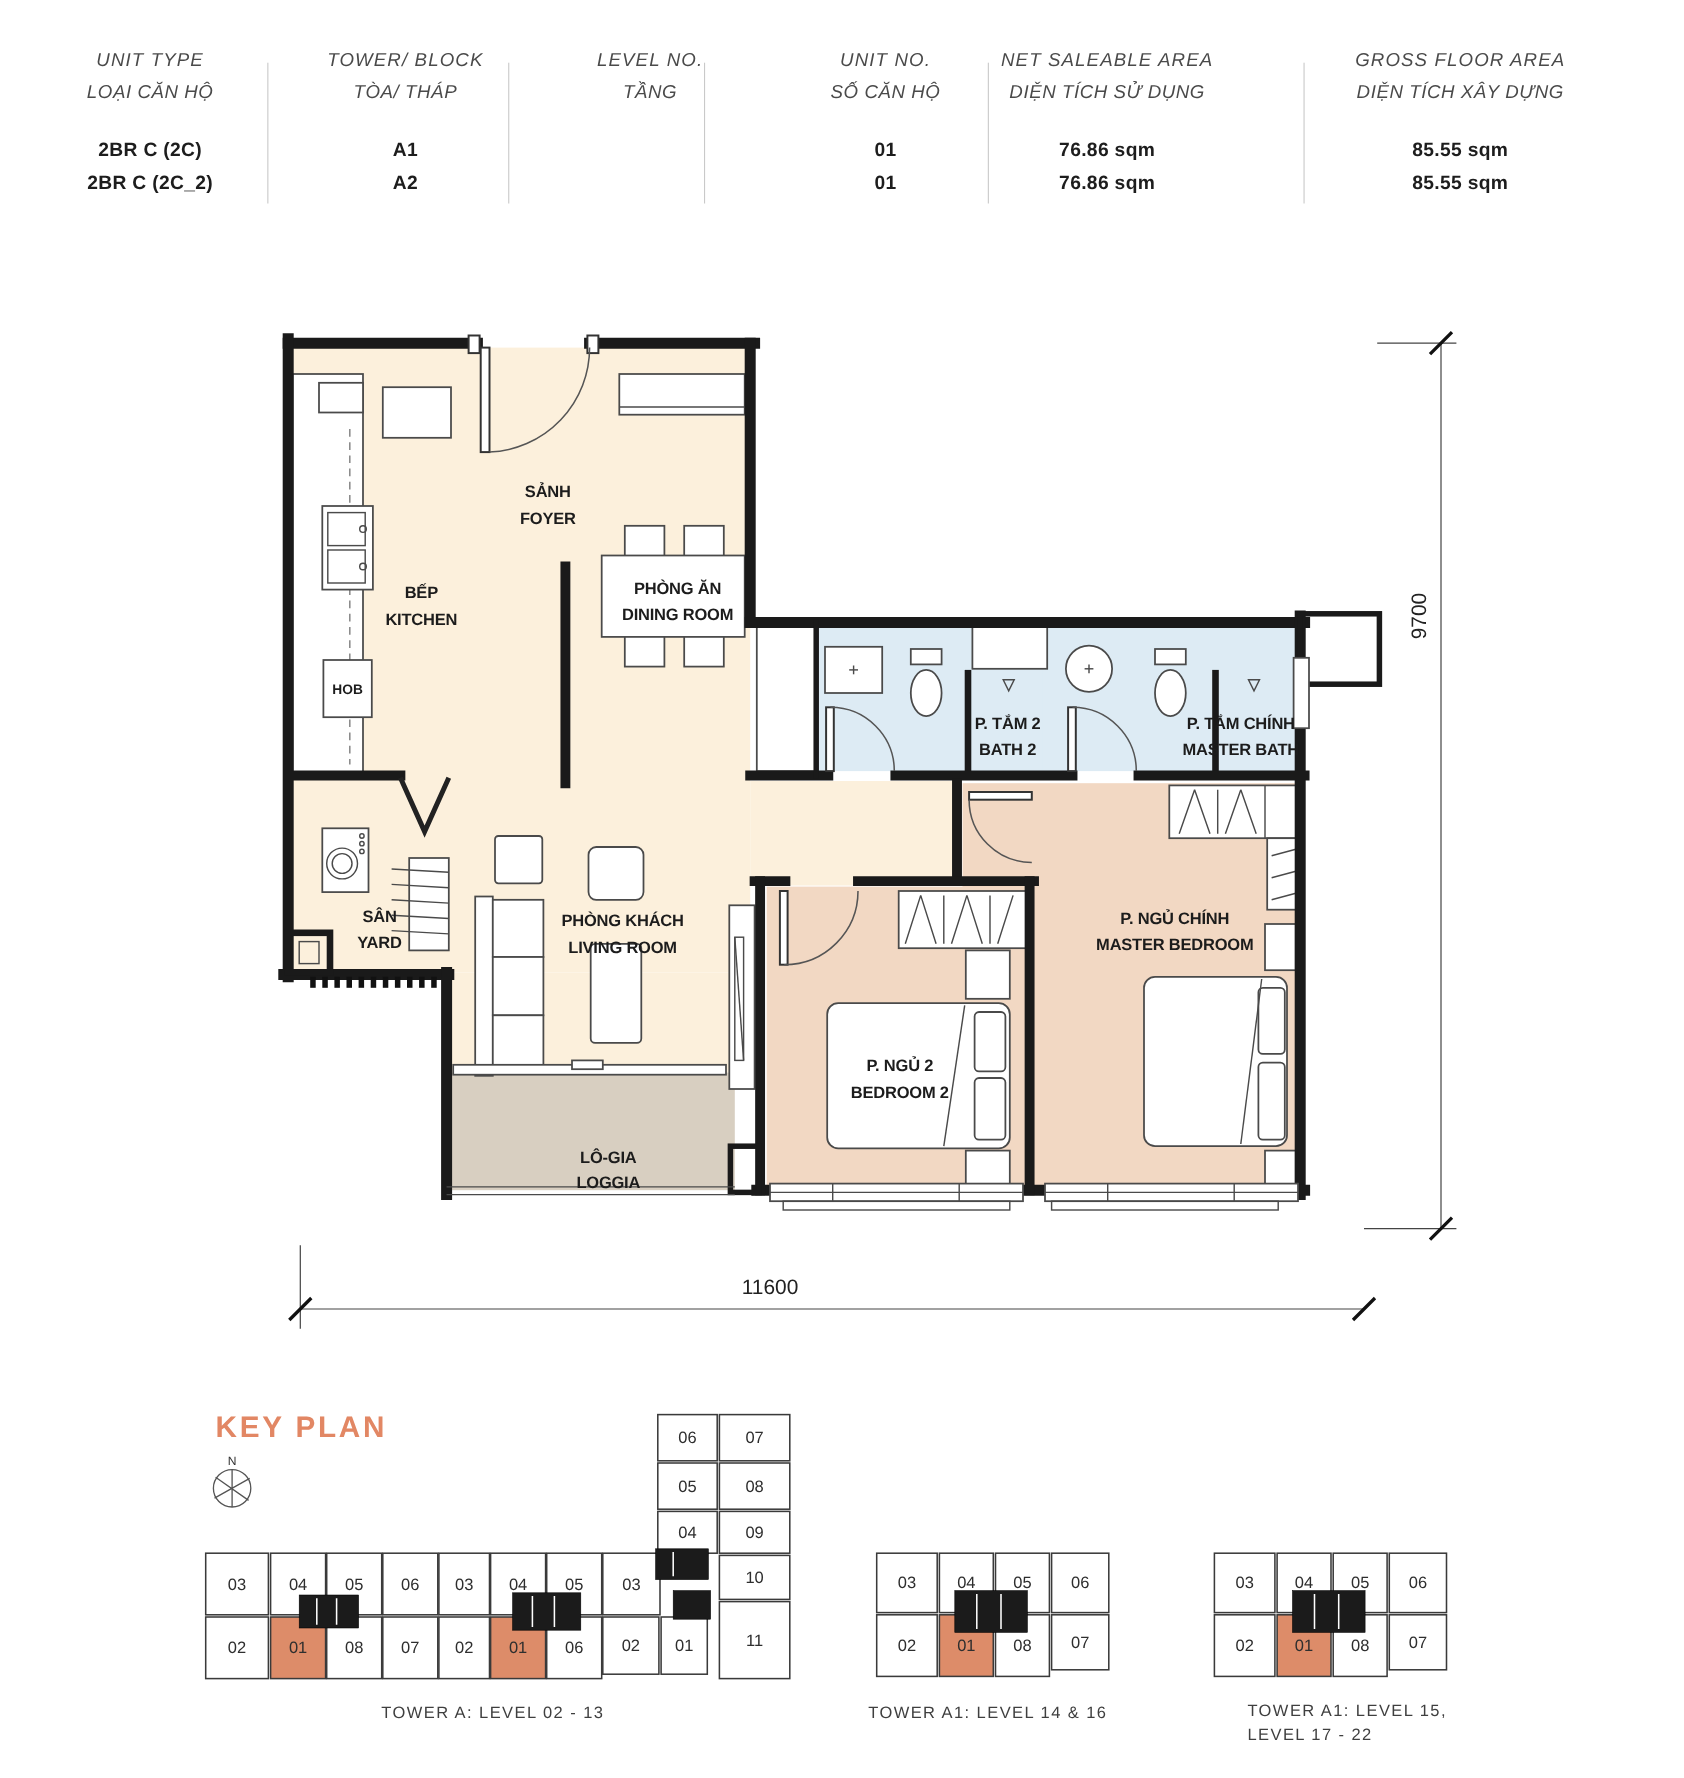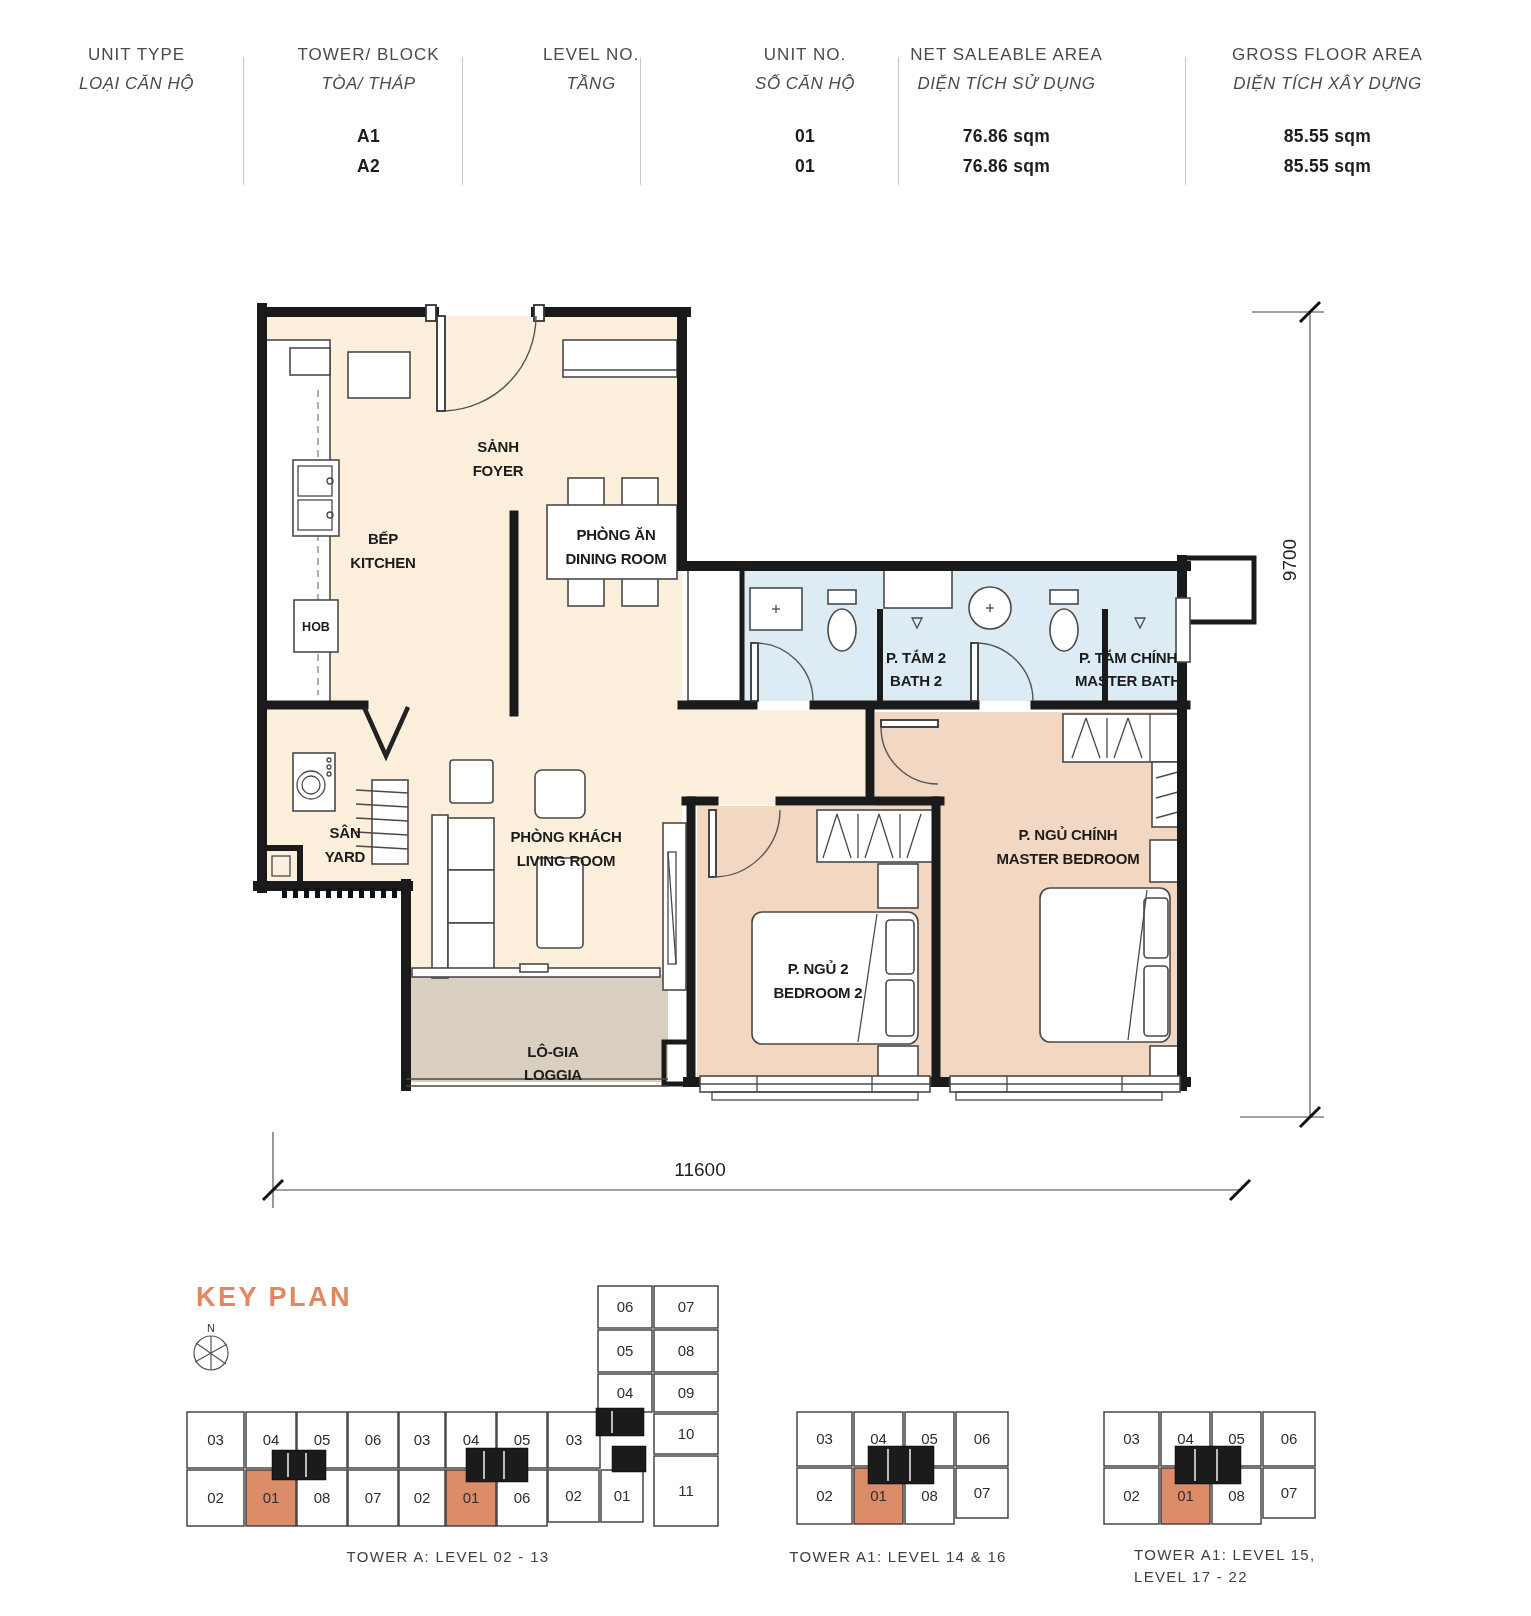--- a/index.html
+++ b/index.html
@@ -1,20 +1,20 @@
 <!DOCTYPE html>
 <html><head>
 <meta charset="utf-8">
 <style>
   html,body{margin:0;padding:0;background:#fff;}
   .page{position:relative;width:1531px;height:1616px;background:#ffffff;overflow:hidden;
         font-family:"Liberation Sans", sans-serif;color:#222;}
   
   .hdr-col{position:absolute;top:45px;text-align:center;}
-  .hdr-en{font-size:17px;letter-spacing:1px;color:#4a4a4a;}
+  .hdr-en{font-size:17px;letter-spacing:1px;color:#4a4a4a;font-style:italic;}
   .hdr-vi{font-size:17px;font-style:italic;color:#4a4a4a;margin-top:9px;letter-spacing:0.5px;}
   .hdr-vals{margin-top:27px;font-size:17.5px;font-weight:bold;color:#1d1d1d;line-height:30px;letter-spacing:0.3px;}
   .vline{position:absolute;top:57px;height:128px;width:1px;background:#c9c9c9;}
   
   #plan-svg{position:absolute;left:0;top:0;}
   .floor-cream{fill:#FCF0DC;}
   .floor-bed{fill:#F2D8C3;}
   .floor-bath{fill:#DDEBF4;}
   .floor-loggia{fill:#D8CFC1;}
   .wall{stroke:#1a1a1a;fill:none;stroke-linecap:square;}
@@ -44,22 +44,26 @@
 </style>
 </head>
 <body>
 
 <div class="page">
 
   <div>
     <div class="hdr-col" style="left:30px;width:213px;">
       <div class="hdr-en">UNIT TYPE</div>
       <div class="hdr-vi">LOẠI CĂN HỘ</div>
-    </div>
-    <div class="hdr-col" style="left:259px;width:219px;">
+      <div class="hdr-vals">
+        <div>2BR C (2C)</div>
+        <div>2BR C (2C_2)</div>
+      </div>
+    </div>
+    <div class="hdr-col" style="left:243px;width:219px;padding-left:16px;">
       <div class="hdr-en">TOWER/ BLOCK</div>
       <div class="hdr-vi">TÒA/ THÁP</div>
       <div class="hdr-vals">
         <div>A1</div>
         <div>A2</div>
       </div>
     </div>
     <div class="hdr-col" style="left:460px;width:178px;padding-left:42px;">
       <div class="hdr-en">LEVEL NO.</div>
       <div class="hdr-vi">TẦNG</div>

